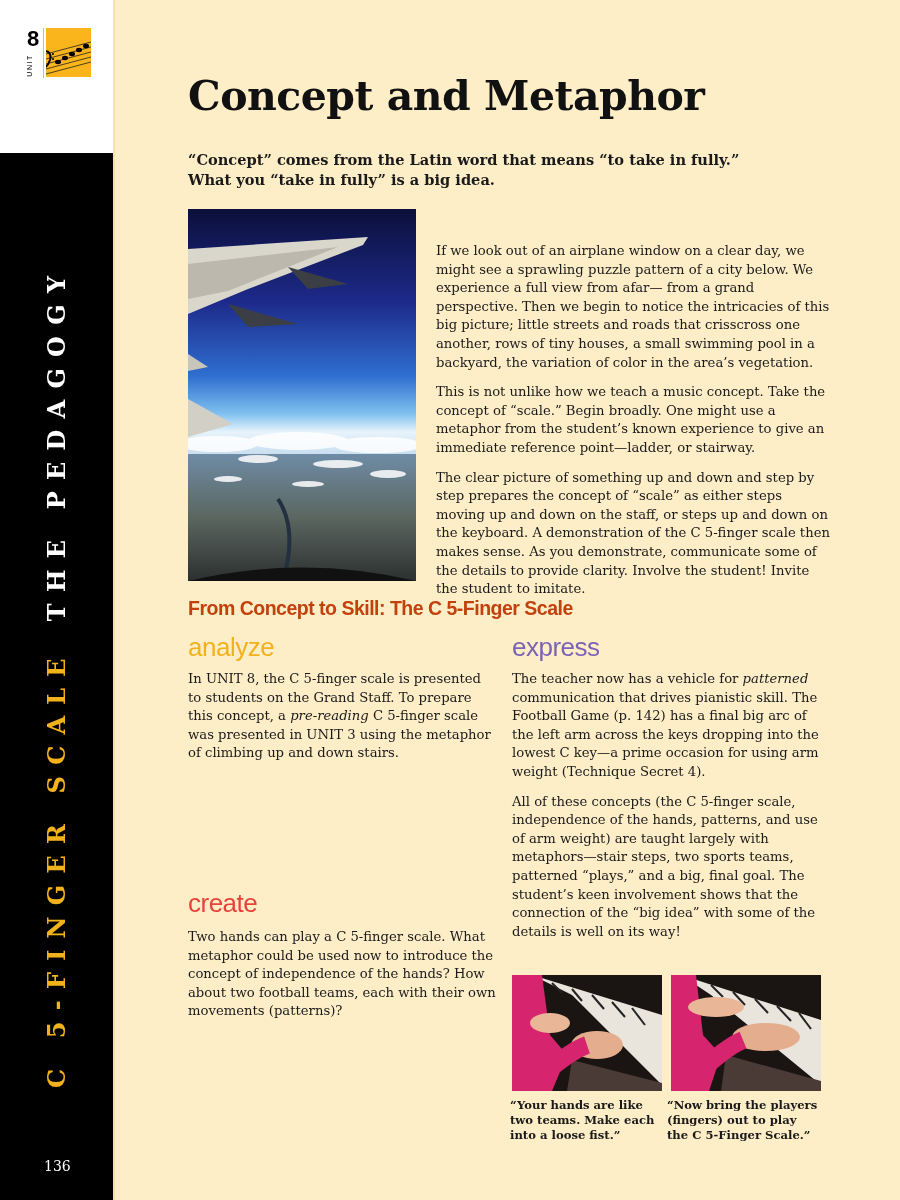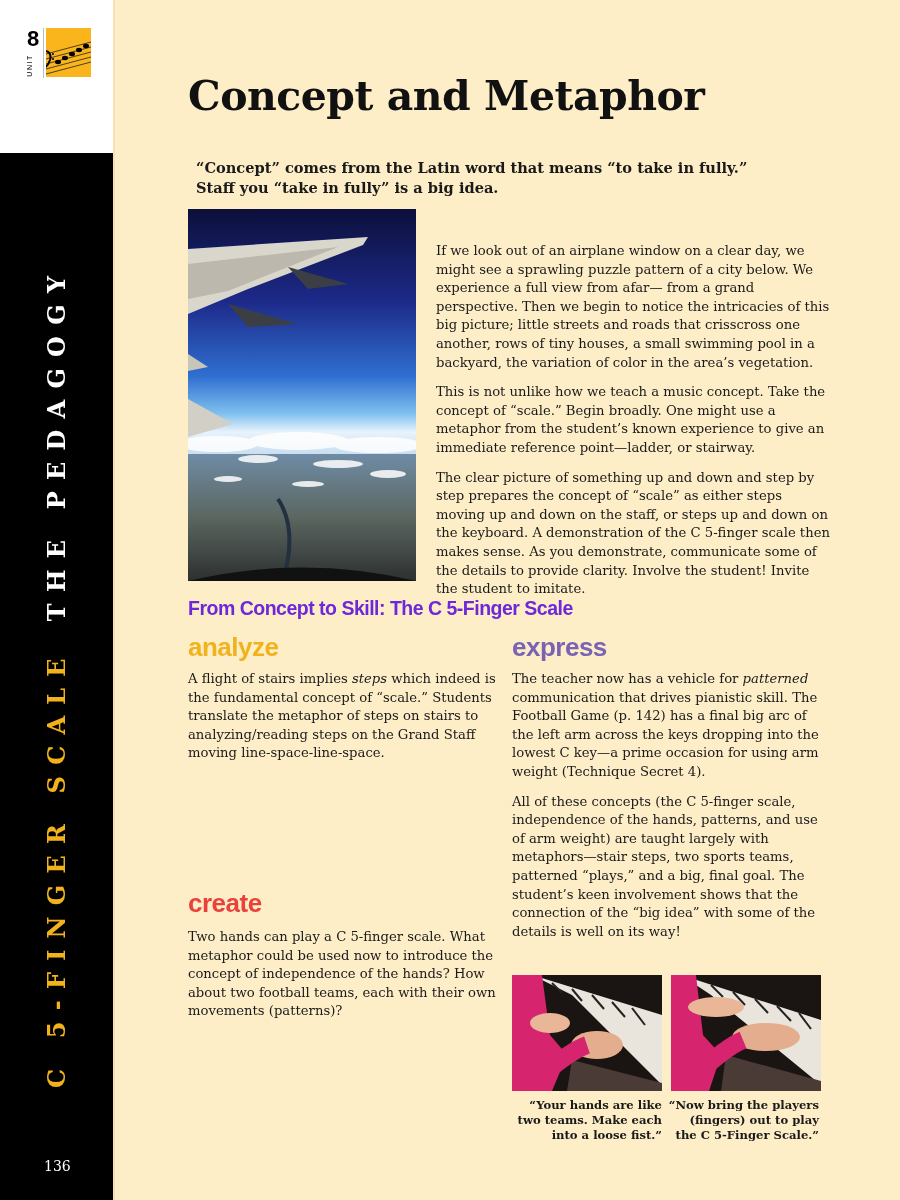--- a/index.html
+++ b/index.html
@@ -23,42 +23,42 @@
   .spine-wrap .inner {
     position:absolute; left:0; bottom:0; transform-origin:0 100%;
     transform:translate(31px,0) rotate(-90deg);
     white-space:nowrap; font-weight:bold; font-size:24px; letter-spacing:11.2px;
   }
   .spine-yellow { color:#f2b21c; }
   .spine-white { color:#ffffff; margin-left:26px; }
   .page-num { position:absolute; left:44px; top:1158px; color:#fff; font-size:14px; }
 
   .title { position:absolute; left:188px; top:72px; font-family:"DejaVu Serif", serif; font-size:41px; letter-spacing:-0.5px; color:#111; margin:0; font-weight:bold; }
-  .lead { position:absolute; left:188px; top:150px; width:640px; font-weight:bold; font-size:14.6px; line-height:20px; margin:8px; }
+  .lead { position:absolute; left:188px; top:150px; width:640px; font-weight:bold; font-size:14.6px; line-height:20px; margin:0; }
   .lead span { display:block; }
 
   .photo-plane { position:absolute; left:188px; top:209px; width:228px; height:372px; overflow:hidden; }
 
   .body-text { font-size:13.2px; line-height:18.6px; margin:0 0 11px 0; }
   .col-right-top { position:absolute; left:436px; top:206px; width:395px;margin-top:36px; }
 
-  .section-head { position:absolute; left:188px; top:597px; font-family:"Liberation Sans", sans-serif; font-weight:bold; font-size:19.5px; letter-spacing:-0.5px; color:#6d28d9; margin:0; }
-  .kw { font-family:"Liberation Sans", sans-serif; font-weight:bold; font-size:26px; letter-spacing:-0.5px; margin:0; line-height:30px; }
+  .section-head { position:absolute; left:188px; top:597px; font-family:"Liberation Sans", sans-serif; font-weight:bold; font-size:19.5px; letter-spacing:-0.5px; color:#c2410c; margin:0; }
+  .kw { font-family:"Liberation Sans", sans-serif; font-weight:normal; font-size:26px; letter-spacing:-0.5px; margin:0; line-height:30px; }
   .kw-analyze { position:absolute; left:188px; top:632px; color:#f2b21c; }
   .kw-express { position:absolute; left:512px; top:632px; color:#7b63b4; }
   .kw-create { position:absolute; left:188px; top:888px; color:#e8423a; }
 
   .col-left-a { position:absolute; left:188px; top:670px; width:310px; }
   .col-left-c { position:absolute; left:188px; top:928px; width:310px; }
   .col-right-e { position:absolute; left:512px; top:670px; width:315px; }
 
   .hand-photo { position:absolute; top:975px; width:150px; height:116px; overflow:hidden; }
   .hand-1 { left:512px; }
   .hand-2 { left:671px; }
-  .caption { position:absolute; top:1098px; width:152px; text-align:right; font-weight:bold; font-size:11.6px; line-height:15px; margin:0; }
+  .caption { position:absolute; top:1098px; width:152px; text-align:left; font-weight:bold; font-size:11.6px; line-height:15px; margin:0; }
   .caption-1 { left:510px; }
   .caption-2 { left:667px; }
 </style>
 </head>
 <body>
 
 <div class="top-white"></div>
 <div class="spine"></div>
 <div class="spine-divider"></div>
 
@@ -93,21 +93,21 @@
   <div class="inner">
     <span class="spine-yellow">C 5-FINGER SCALE</span><span class="spine-white">THE PEDAGOGY</span>
   </div>
 </div>
 <div class="page-num">136</div>
 
 <h1 class="title">Concept and Metaphor</h1>
 
 <div class="lead">
   <span>“Concept” comes from the Latin word that means “to take in fully.”</span>
-  <span>Staff you “take in fully” is a big idea.</span>
+  <span>What you “take in fully” is a big idea.</span>
 </div>
 
 <div class="photo-plane">
   <svg width="228" height="372" viewBox="0 0 228 372">
     <defs>
       <linearGradient id="sky" x1="0" y1="0" x2="0" y2="1">
         <stop offset="0" stop-color="#0c0f3a"></stop>
         <stop offset="0.25" stop-color="#1d2a8a"></stop>
         <stop offset="0.45" stop-color="#2f6fd0"></stop>
         <stop offset="0.55" stop-color="#7fc0ef"></stop>
@@ -148,21 +148,21 @@
 <div class="col-right-top">
   <p class="body-text">If we look out of an airplane window on a clear day, we might see a sprawling puzzle pattern of a city below. We experience a full view from afar— from a grand perspective. Then we begin to notice the intricacies of this big picture; little streets and roads that crisscross one another, rows of tiny houses, a small swimming pool in a backyard, the variation of color in the area’s vegetation.</p>
   <p class="body-text">This is not unlike how we teach a music concept. Take the concept of “scale.” Begin broadly. One might use a metaphor from the student’s known experience to give an immediate reference point—ladder, or stairway.</p>
   <p class="body-text">The clear picture of something up and down and step by step prepares the concept of “scale” as either steps moving up and down on the staff, or steps up and down on the keyboard. A demonstration of the C 5-finger scale then makes sense. As you demonstrate, communicate some of the details to provide clarity. Involve the student! Invite the student to imitate.</p>
 </div>
 
 <h2 class="section-head">From Concept to Skill: The C 5-Finger Scale</h2>
 
 <h3 class="kw kw-analyze">analyze</h3>
 <div class="col-left-a">
-  <p class="body-text"><span>A flight of stairs implies </span><em>steps</em><span> which indeed is the fundamental concept of “scale.” Students translate the metaphor of steps on stairs to analyzing/reading steps on the Grand Staff moving line-space-line-space.</span></p>
+  <p class="body-text"><span>In UNIT 8, the C 5-finger scale is presented to students on the Grand Staff. To prepare this concept, a </span><em>pre-reading</em><span> C 5-finger scale was presented in UNIT 3 using the metaphor of climbing up and down stairs.</span></p>
 </div>
 
 <h3 class="kw kw-create">create</h3>
 <div class="col-left-c">
   <p class="body-text">Two hands can play a C 5-finger scale. What metaphor could be used now to introduce the concept of independence of the hands? How about two football teams, each with their own movements (patterns)?</p>
 </div>
 
 <h3 class="kw kw-express">express</h3>
 <div class="col-right-e">
   <p class="body-text"><span>The teacher now has a vehicle for </span><em>patterned</em><span> communication that drives pianistic skill. The Football Game (p. 142) has a final big arc of the left arm across the keys dropping into the lowest C key—a prime occasion for using arm weight (Technique Secret 4).</span></p>

